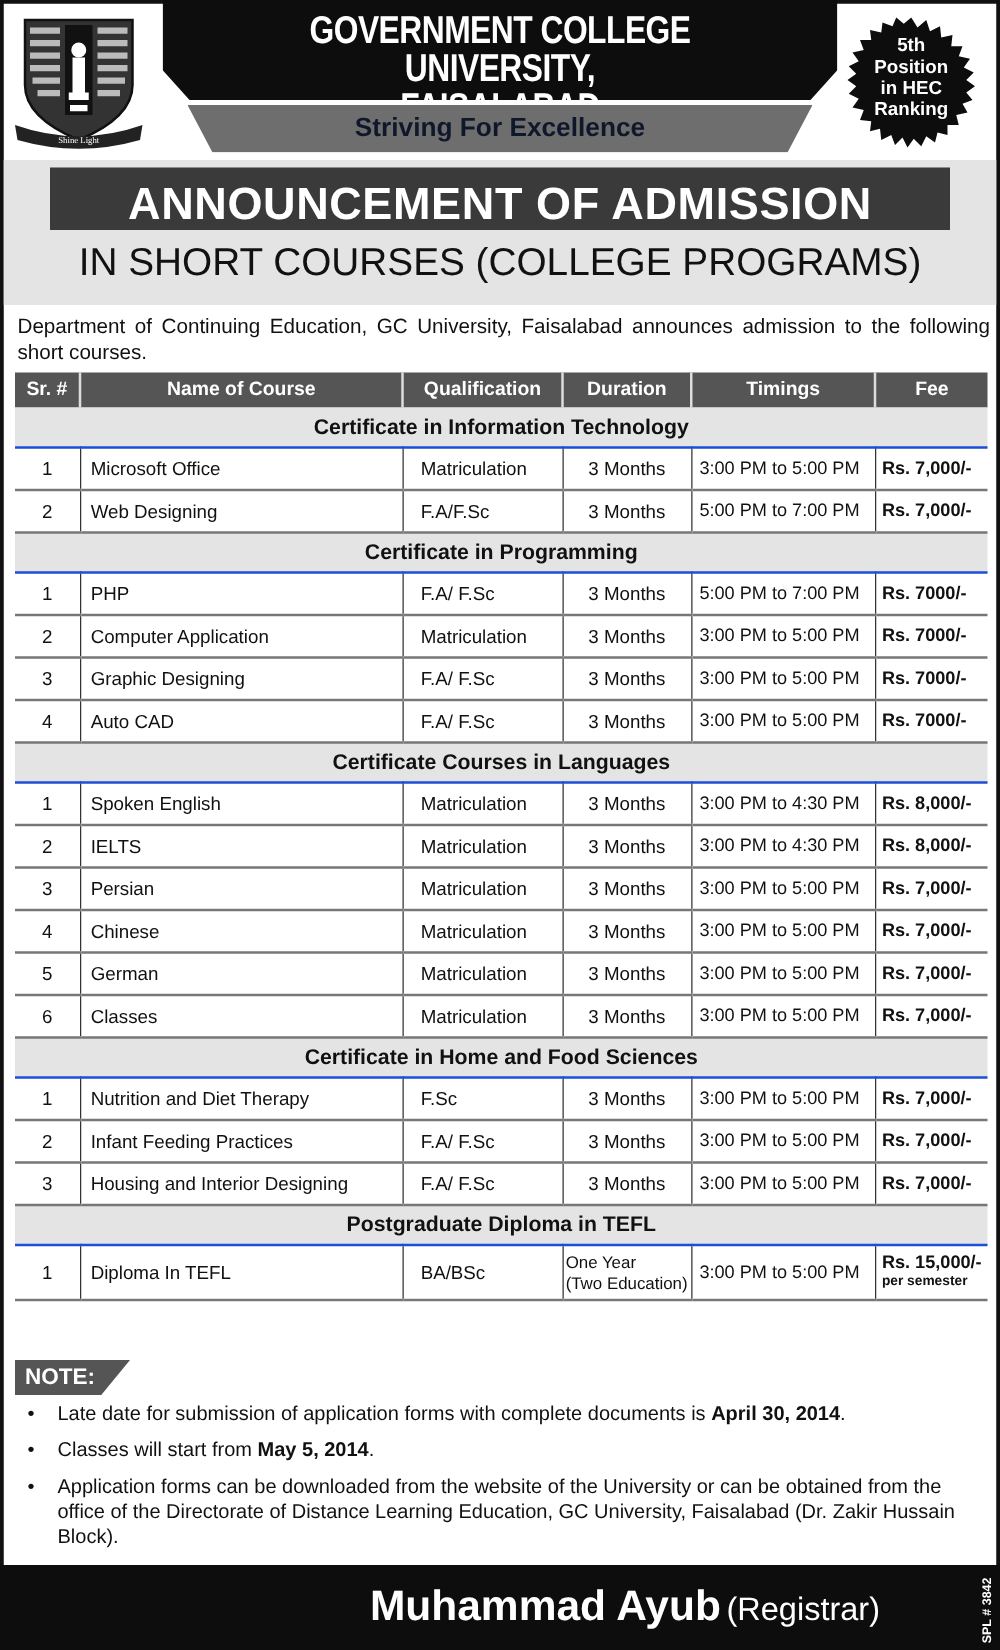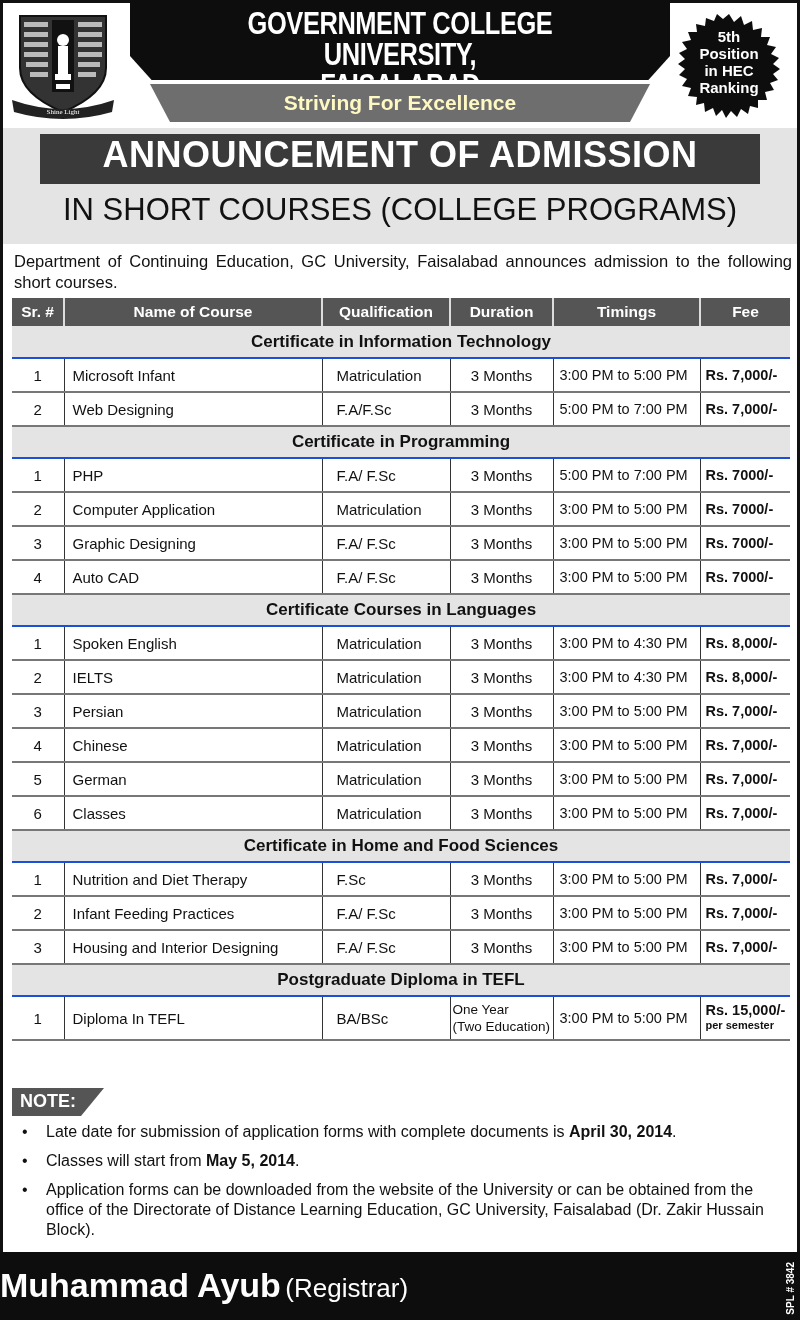--- a/index.html
+++ b/index.html
@@ -8,26 +8,26 @@
   .frame { position: absolute; left: 0; top: 0; width: 800px; height: 1320px; border: 3px solid #111; border-bottom: none; }
 
   
   .logo { position: absolute; left: 8px; top: 8px; width: 110px; height: 112px; }
   .title-band { position: absolute; left: 130px; top: 0; width: 540px; height: 80px; background: #0d0d0d;
     clip-path: polygon(0 0, 100% 0, 100% 70%, 96% 100%, 4% 100%, 0 70%); }
   .title-band .t { color: #fff; font-weight: bold; text-align: center; font-family: "Liberation Sans Narrow", "Liberation Sans", sans-serif; font-size: 31px; line-height: 31px; letter-spacing: -0.5px; transform: scaleX(0.82); }
   .title-band .t1 { margin-top: 8px; }
   .slogan-band { position: absolute; left: 150px; top: 84px; width: 500px; height: 38px; background: #6e6e6e;
     clip-path: polygon(0 0, 100% 0, 96% 100%, 4% 100%); display:flex; align-items:center; justify-content:center; }
-  .slogan-band span { color: #fef9c3; font-weight: bold; font-size: 21px; }
+  .slogan-band span { color: #0f172a; font-weight: bold; font-size: 21px; }
   .badge { position: absolute; left: 674px; top: 12px; width: 110px; height: 110px; }
   .badge-text { position: absolute; left: 674px; top: 28px; width: 110px; text-align: center; color: #fff; font-weight: bold; font-size: 15px; line-height: 17px; }
 
   .announce-wrap { position: absolute; left: 3px; top: 128px; width: 794px; height: 116px; background: #e4e4e4; }
-  .announce { position: absolute; left: 40px; top: 134px; width: 720px; height: 50px; background: #3a3a3a; display:flex; align-items:flex-start; justify-content:center; }
+  .announce { position: absolute; left: 40px; top: 134px; width: 720px; height: 50px; background: #3a3a3a; display:flex; align-items:flex-end; justify-content:center; }
   .announce span { color: #fff; font-weight: bold; font-size: 36px; letter-spacing: 0.5px; }
   .subtitle { position: absolute; left: 0; top: 192px; width: 800px; text-align: center; font-size: 31px; letter-spacing: 0; }
 
   .intro { position: absolute; left: 14px; top: 251px; width: 778px; font-size: 16.5px; line-height: 21px; text-align: justify; }
 
   
   .tbl { position: absolute; left: 12px; top: 298px; width: 778px; border-collapse: collapse; font-size: 15px; }
   .tbl td, .tbl th { height: 34px; }
   .tbl th { background: #555; color: #fff; font-weight: bold; font-size: 15.5px; border-left: 2px solid #ddd; height: 28px; }
   .tbl th:first-child { border-left: none; }
@@ -47,21 +47,21 @@
   .note-tag { position: absolute; left: 12px; top: 1088px; width: 92px; height: 28px; background: #555;
     clip-path: polygon(0 0, 100% 0, 75% 100%, 0 100%); }
   .note-tag span { color: #fff; font-weight: bold; font-size: 18px; position: absolute; left: 8px; top: 3px; }
   .notes { position: absolute; left: 22px; top: 1122px; width: 770px; list-style: none; font-size: 16px; line-height: 20px; }
   .notes li { position: relative; padding-left: 24px; margin-bottom: 9px; }
   .notes li::before { content: "•"; position: absolute; left: 0; top: 0; }
   .notes li .b { font-weight: bold; }
   .notes li.tight { margin-bottom: 0; }
 
   .footer { position: absolute; left: 0; top: 1252px; width: 800px; height: 68px; background: #0d0d0d; }
-  .footer .name { position: absolute; left: 0; top: 14px; width: 704px; text-align: left; color: #fff; }
+  .footer .name { position: absolute; left: 0; top: 14px; width: 704px; text-align: right; color: #fff; }
   .footer .name .n { font-weight: bold; font-size: 34px; }
   .footer .name .r { font-size: 26px; }
   .footer .code { position: absolute; right: 4px; top: 10px; color: #fff; font-size: 10px; font-weight: bold; writing-mode: vertical-rl; transform: rotate(180deg); }
 </style>
 </head>
 <body>
 
 <div class="frame"></div>
 
 <svg class="logo" viewBox="0 0 110 112">
@@ -132,21 +132,21 @@
       <th>Timings</th>
       <th>Fee</th>
     </tr>
   </thead>
   <tbody id="tbody">
       <tr class="section">
         <td colspan="6">Certificate in Information Technology</td>
       </tr>
       <tr class="row">
         <td>1</td>
-        <td>Microsoft Infant</td>
+        <td>Microsoft Office</td>
         <td class="q">Matriculation</td>
         <td class="c">3 Months</td>
         <td class="tim">3:00 PM to 5:00 PM</td>
         <td class="fee">Rs. 7,000/-</td>
       </tr>
       <tr class="row">
         <td>2</td>
         <td>Web Designing</td>
         <td class="q">F.A/F.Sc</td>
         <td class="c">3 Months</td>

